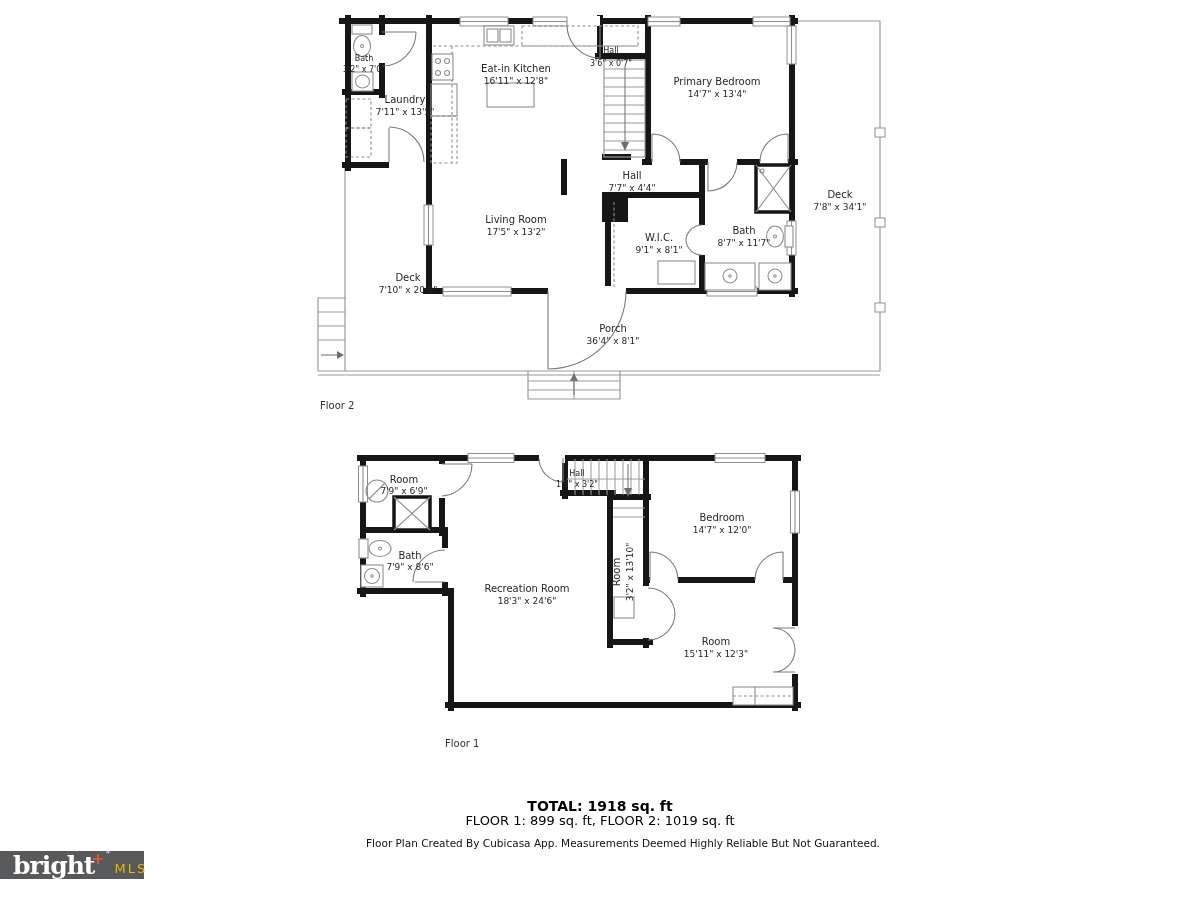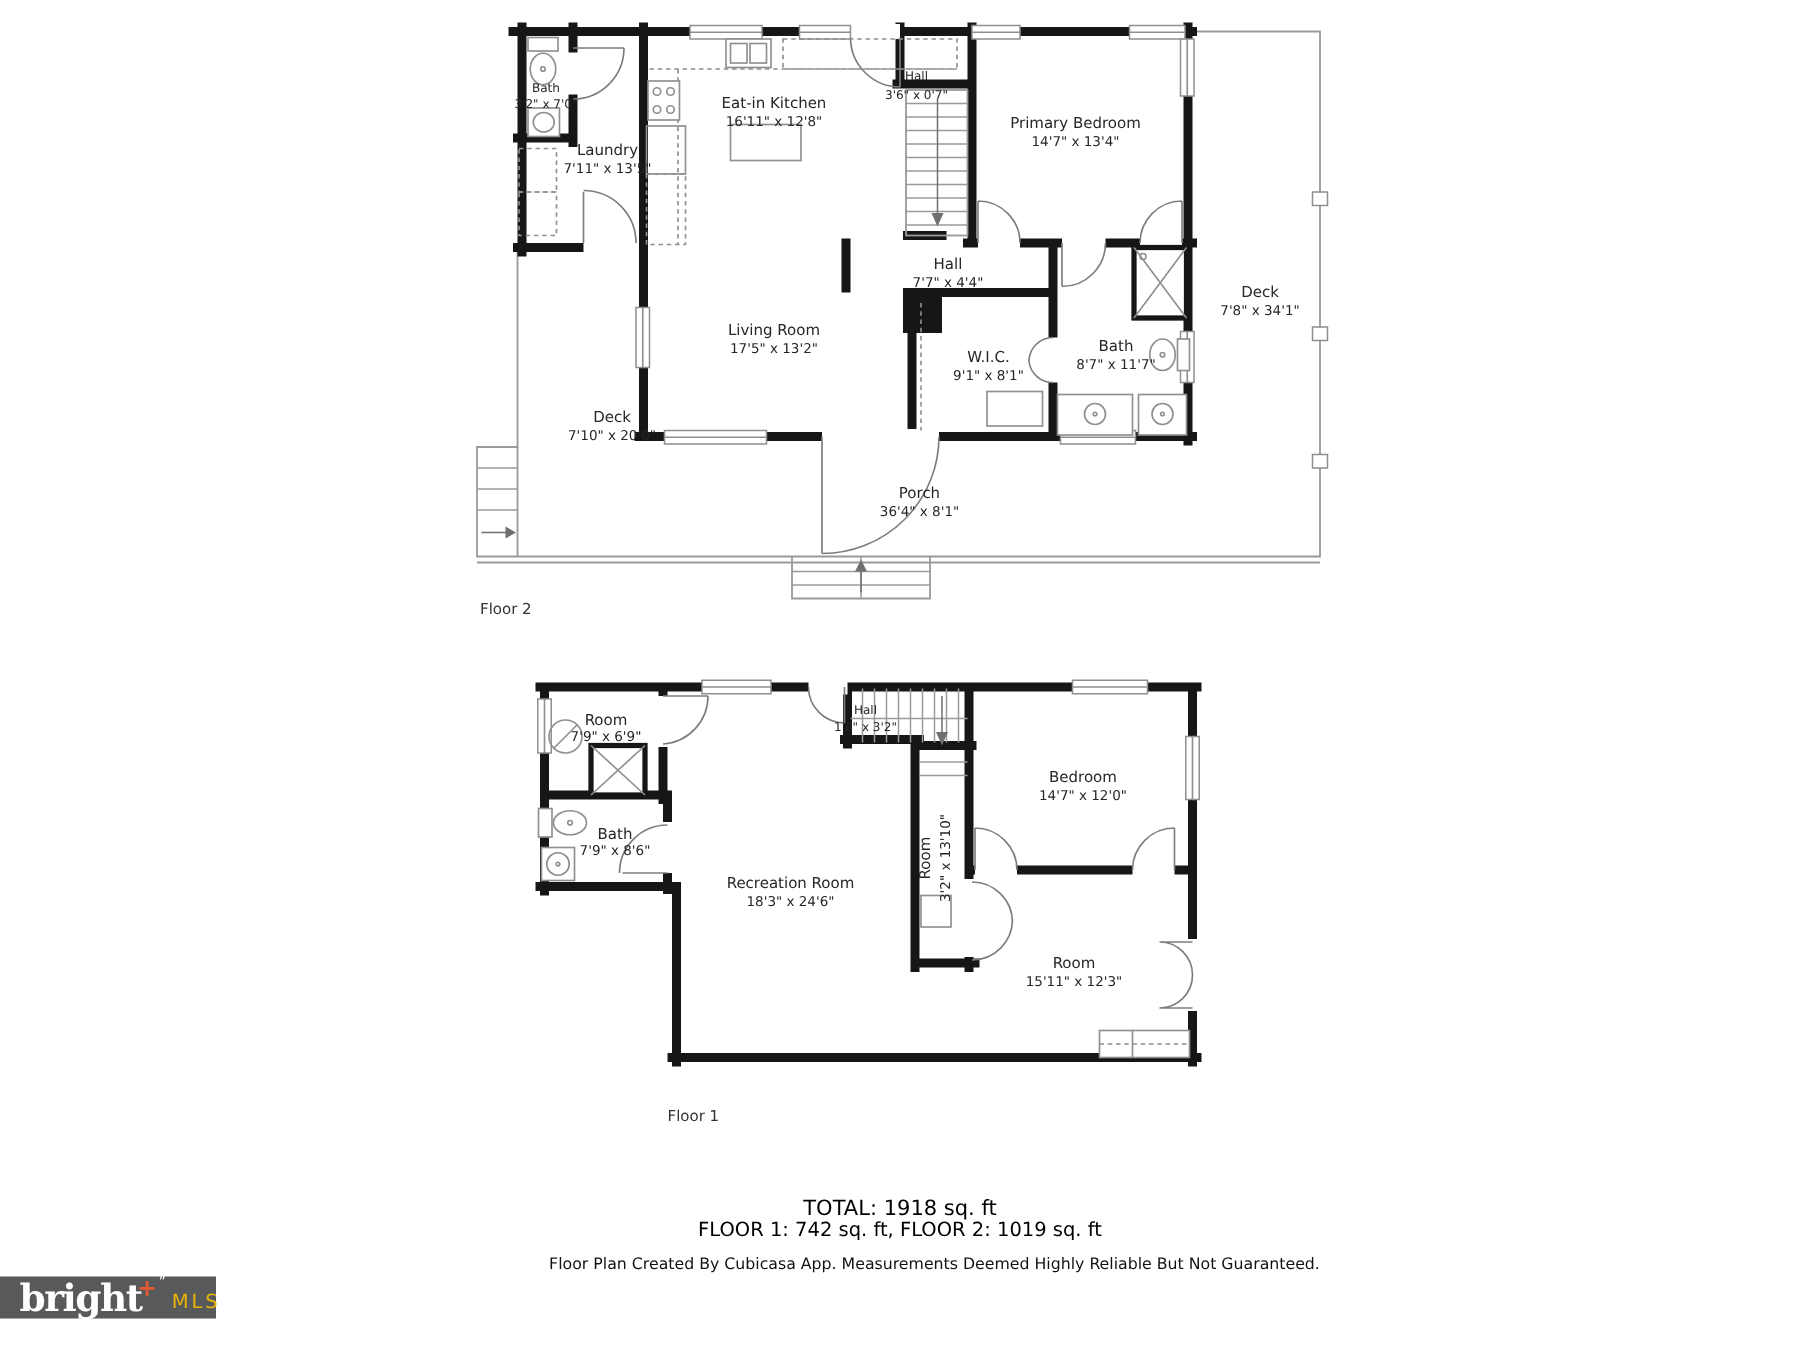--- a/index.html
+++ b/index.html
@@ -17,21 +17,21 @@
   .dash{stroke-dasharray:3 2.5;}
   .tread{stroke:#9a9a9a;stroke-width:1;fill:none;}
   .arrowln{stroke:#6f6f6f;stroke-width:1;fill:none;}
   .arrowhd{fill:#6f6f6f;stroke:none;}
   .blk{fill:#161616;stroke:none;}
   .rn{font-size:10px;}
   .rd{font-size:9px;}
   .sm{font-size:8px;}
   .fl{font-size:10px;text-anchor:start;fill:#333;}
   .summary{position:absolute;top:799px;left:0;width:1200px;text-align:center;color:#000;}
-  .summary .total{font-size:14px;font-weight:normal;line-height:15px;}
+  .summary .total{font-size:14px;font-weight:bold;line-height:15px;}
   .summary .line{font-size:13px;line-height:14px;}
   .summary .disc{font-size:10.5px;margin-top:9px;color:#111;margin-left:46px;}
   .logo{position:absolute;left:0;top:851px;width:144px;height:28px;background:#58595b;
         display:flex;align-items:center;padding-left:13px;box-sizing:border-box;}
   .logo-bright{font-family:"DejaVu Serif","Liberation Serif",serif;font-weight:bold;
         color:#fff;font-size:25px;line-height:1;letter-spacing:-1px;}
   .logo-plus{color:#e05a33;font-size:16px;font-weight:bold;position:relative;top:-7px;margin-left:-3px;}
   .logo-tm{color:#fff;font-size:9px;position:relative;top:-10px;margin-left:1px;}
   .logo-mls{color:#eab308;font-size:13px;letter-spacing:2px;margin-left:4px;position:relative;top:3px;}
 </style>
@@ -269,21 +269,21 @@
       <text class="rn" x="716" y="645">Room</text>
       <text class="rd" x="716" y="657">15'11" x 12'3"</text>
       <text class="fl" x="445" y="747">Floor 1</text>
     </g>
   </g>
 </svg>
 
 
 <div class="summary">
   <div class="total">TOTAL: 1918 sq. ft</div>
-  <div class="line">FLOOR 1: 742 sq. ft, FLOOR 2: 1019 sq. ft</div>
+  <div class="line">FLOOR 1: 899 sq. ft, FLOOR 2: 1019 sq. ft</div>
   <div class="disc">Floor Plan Created By Cubicasa App. Measurements Deemed Highly Reliable But Not Guaranteed.</div>
 </div>
 
 
 <div class="logo">
   <span class="logo-bright">bright</span>
       <span class="logo-plus">+</span>
       <span class="logo-tm">”</span>
       <span class="logo-mls">MLS</span>
 </div>

